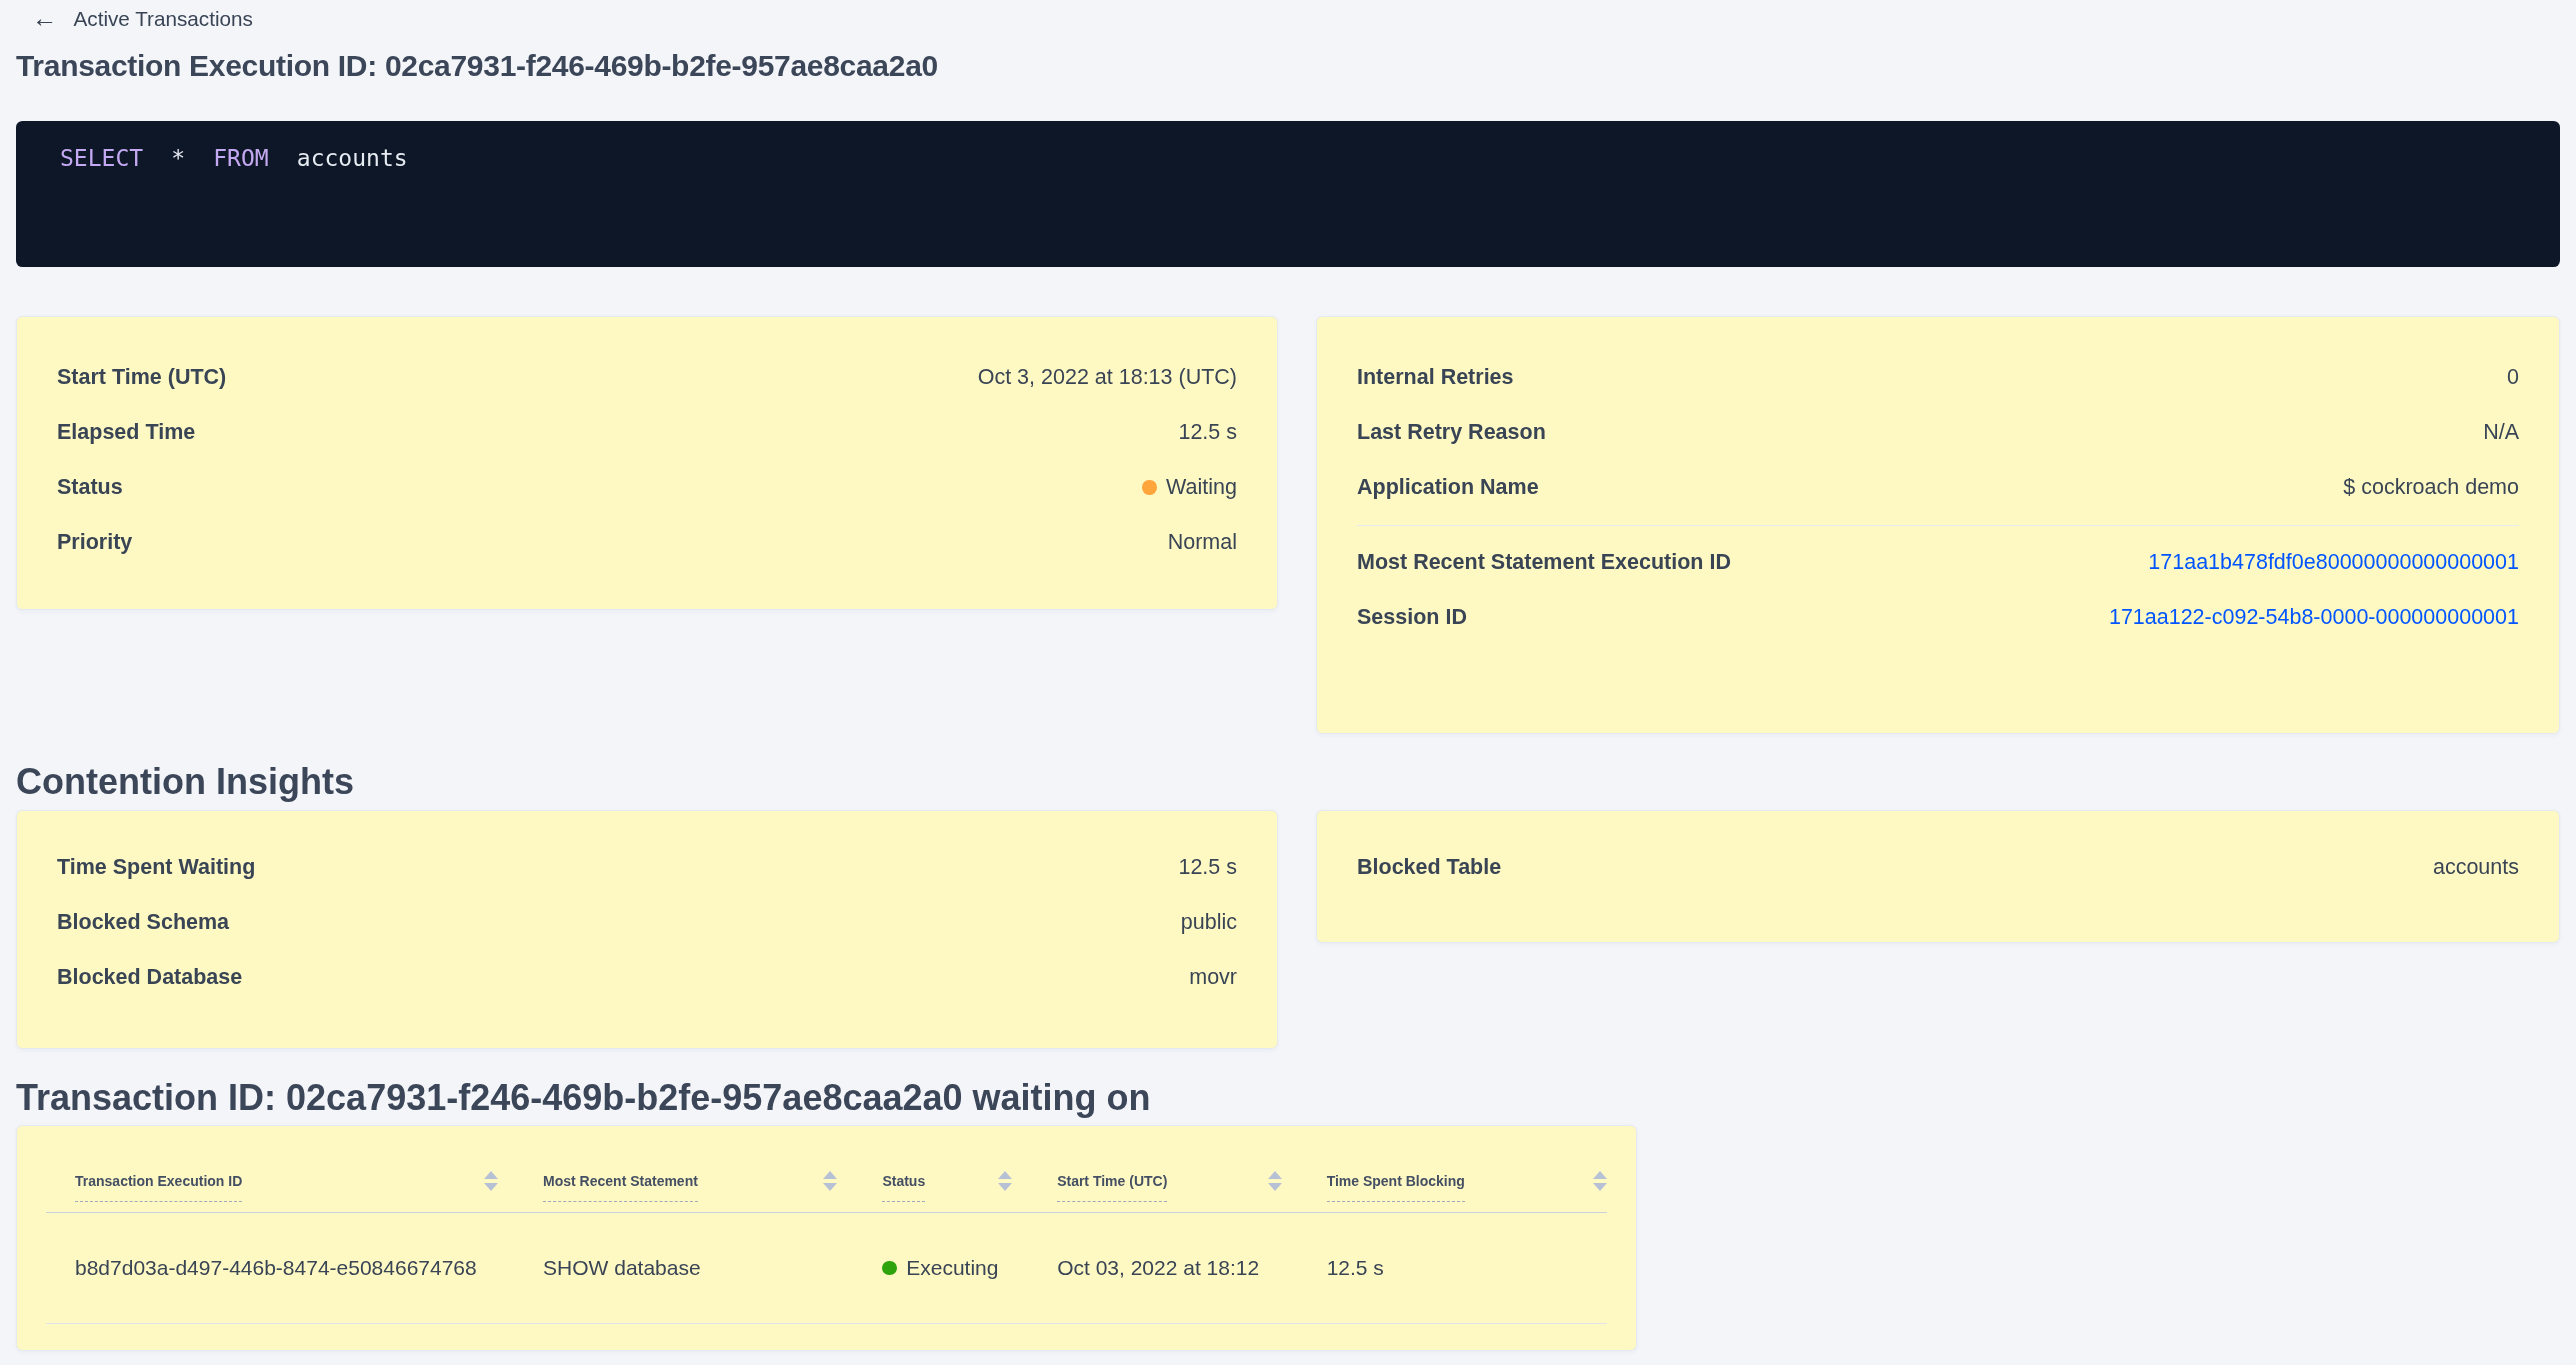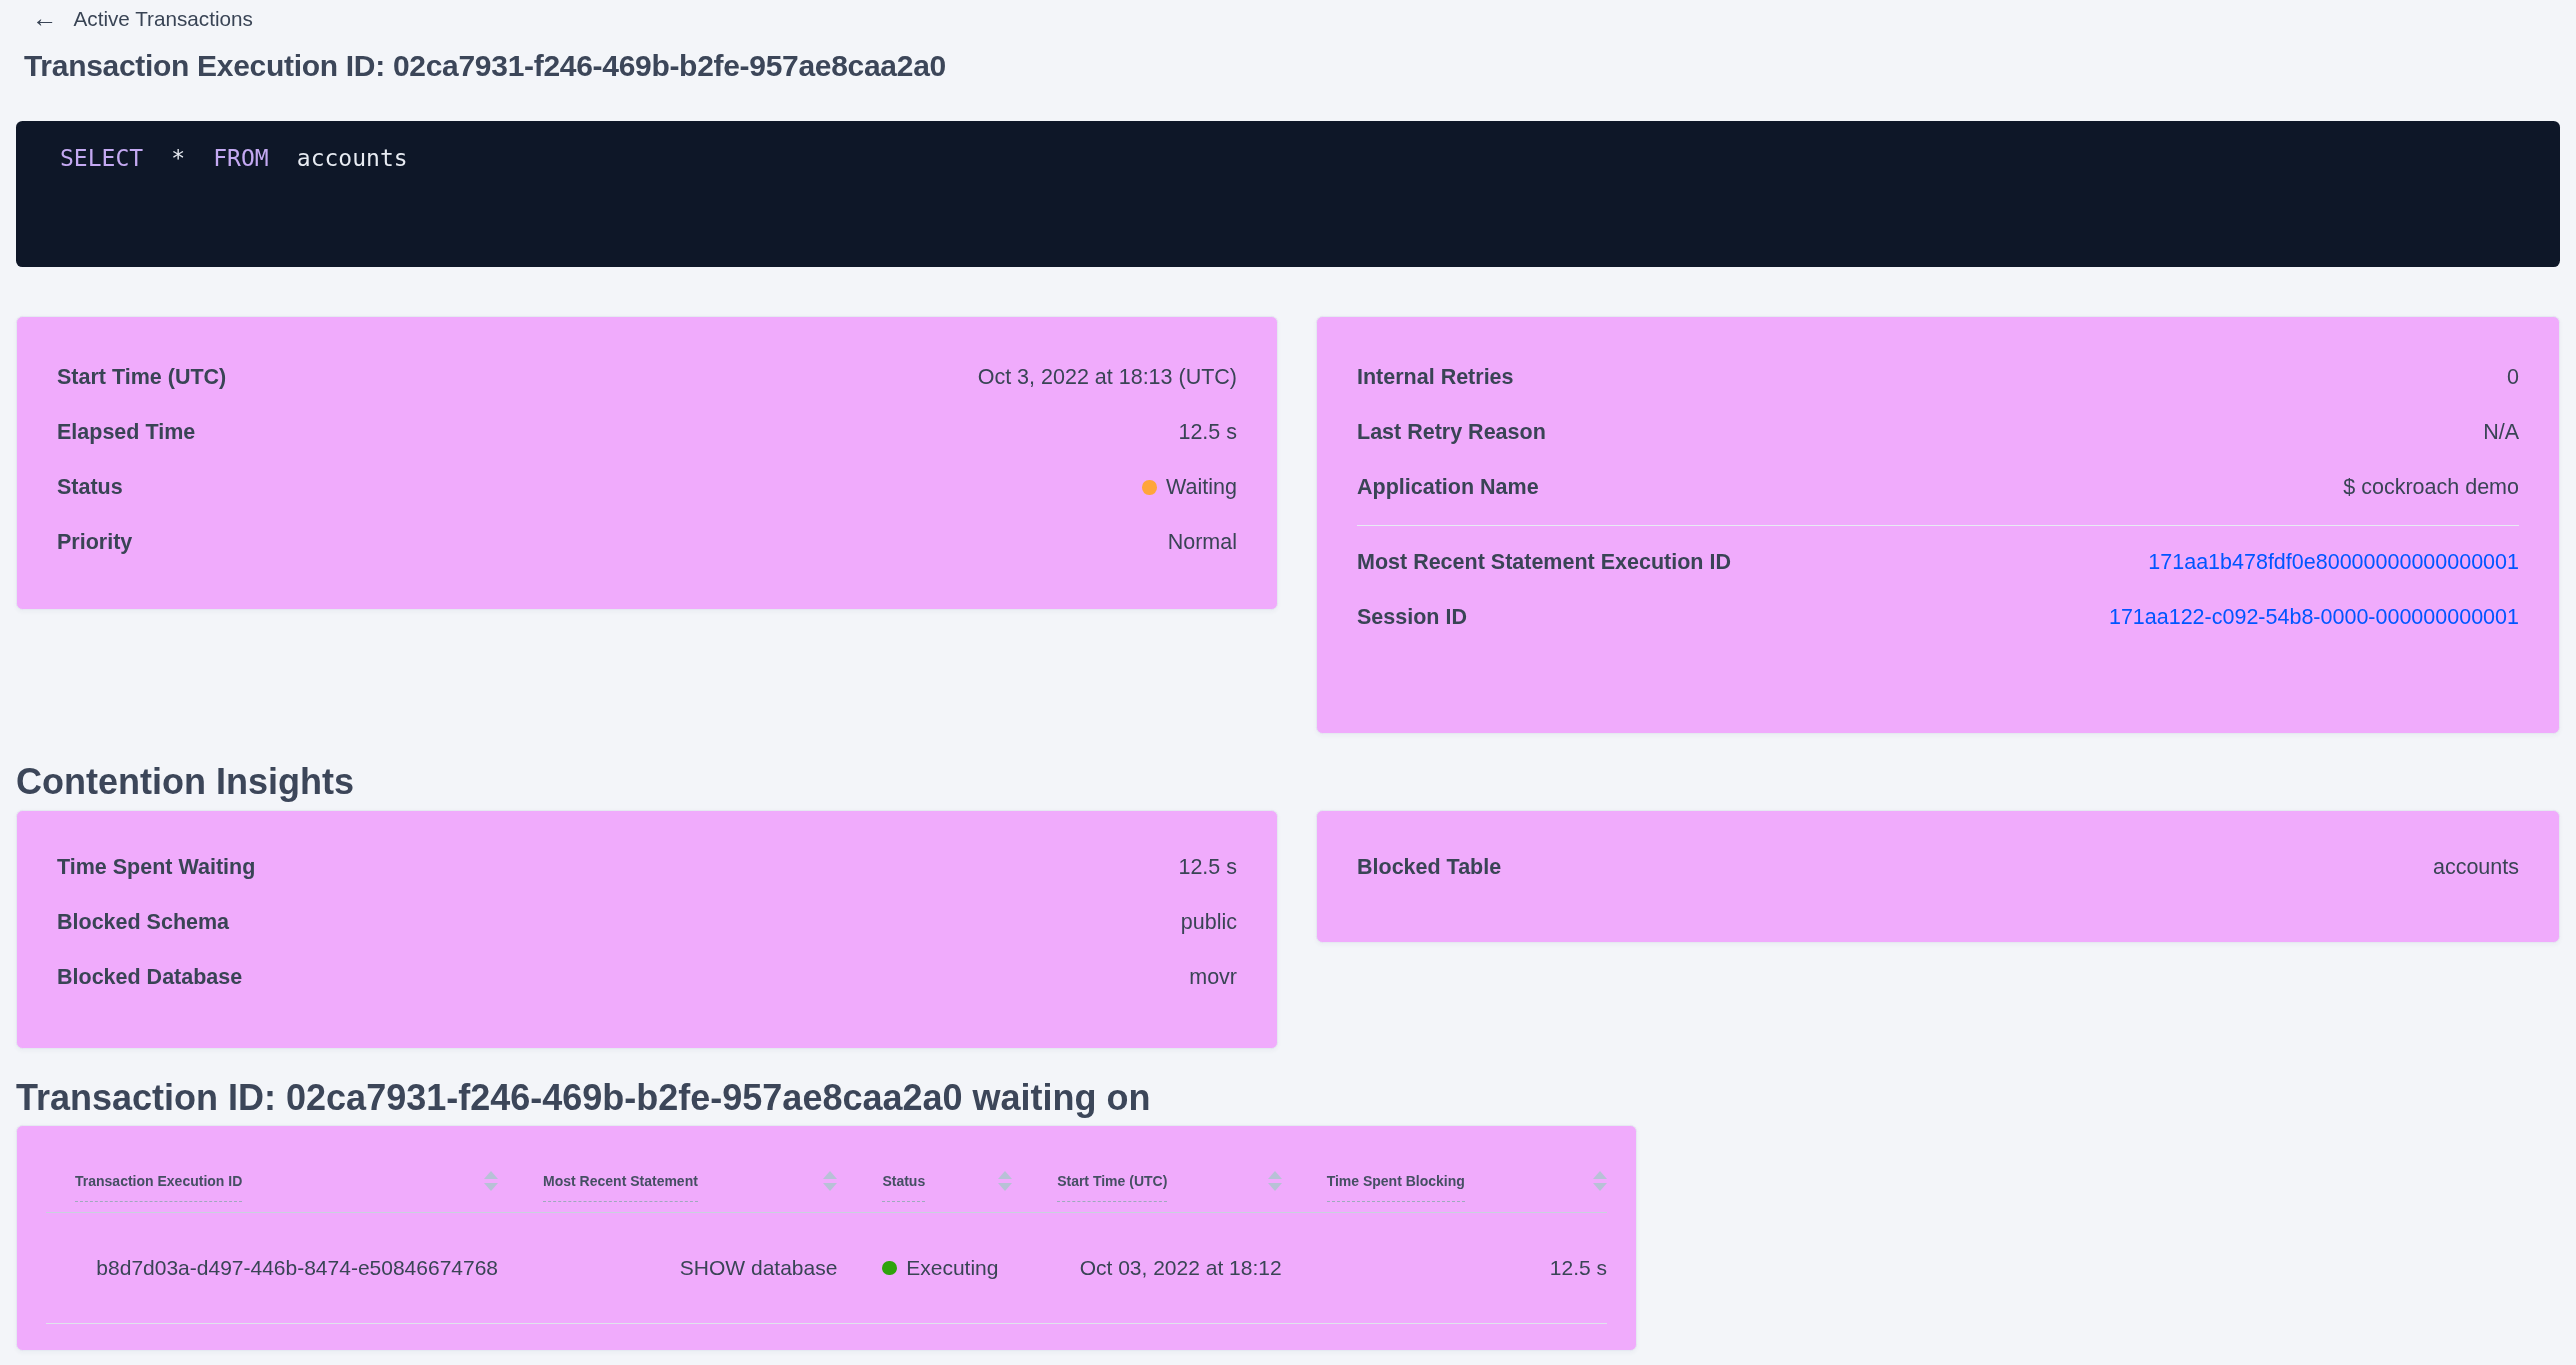--- a/index.html
+++ b/index.html
@@ -14,38 +14,37 @@
 
   
   .back-link {
     position:absolute; left:32px; top:6.4px;
     display:flex; align-items:center; gap:16px;
     font-size:20.7px; color:#394455; text-decoration:none; cursor:pointer;
   }
   .back-arrow { font-size:25.5px; line-height:1; color:#394455; }
   .page-title {
     position:absolute; left:16px; top:49px;
-    font-size:30px; font-weight:bold; color:#3c4659; letter-spacing:-0.3px;margin-left:8px;
+    font-size:30px; font-weight:bold; color:#3c4659; letter-spacing:-0.3px;
   }
 
   
   .sql-box {
     position:absolute; left:16px; top:121px; width:2544px; height:146px;
     border-radius:6.4px; padding:24px 0 0 44px;
   }
   .sql { font-family:"DejaVu Sans Mono","Liberation Mono",monospace; font-size:23px; }
   .sql .tok { margin-right:14.3px; }
   .sql .tok:last-child { margin-right:0; }
 
   
   .card {
-    position:absolute; background:#f0abfc;
+    position:absolute; background:#fef9c3;
     border:0.8px solid #e5e9f1; border-radius:6.4px;
     box-shadow:0 1.6px 4px rgba(24,40,68,0.04);
-    text-align:right;
   }
   #card-summary          { left:16px;   top:316px;  width:1262px; height:294px; padding:33px 40px 0; }
   #card-details          { left:1316px; top:316px;  width:1244px; height:418px; padding:33px 40px 0; }
   #card-contention-left  { left:16px;   top:810px; width:1262px; height:239px; padding:29px 40px 0; }
   #card-contention-right { left:1316px; top:810px; width:1244px; height:133px; padding:29px 40px 0; }
 
   .kv-row {
     height:55px; display:flex; align-items:center; justify-content:space-between;
     font-size:21.5px;
   }

